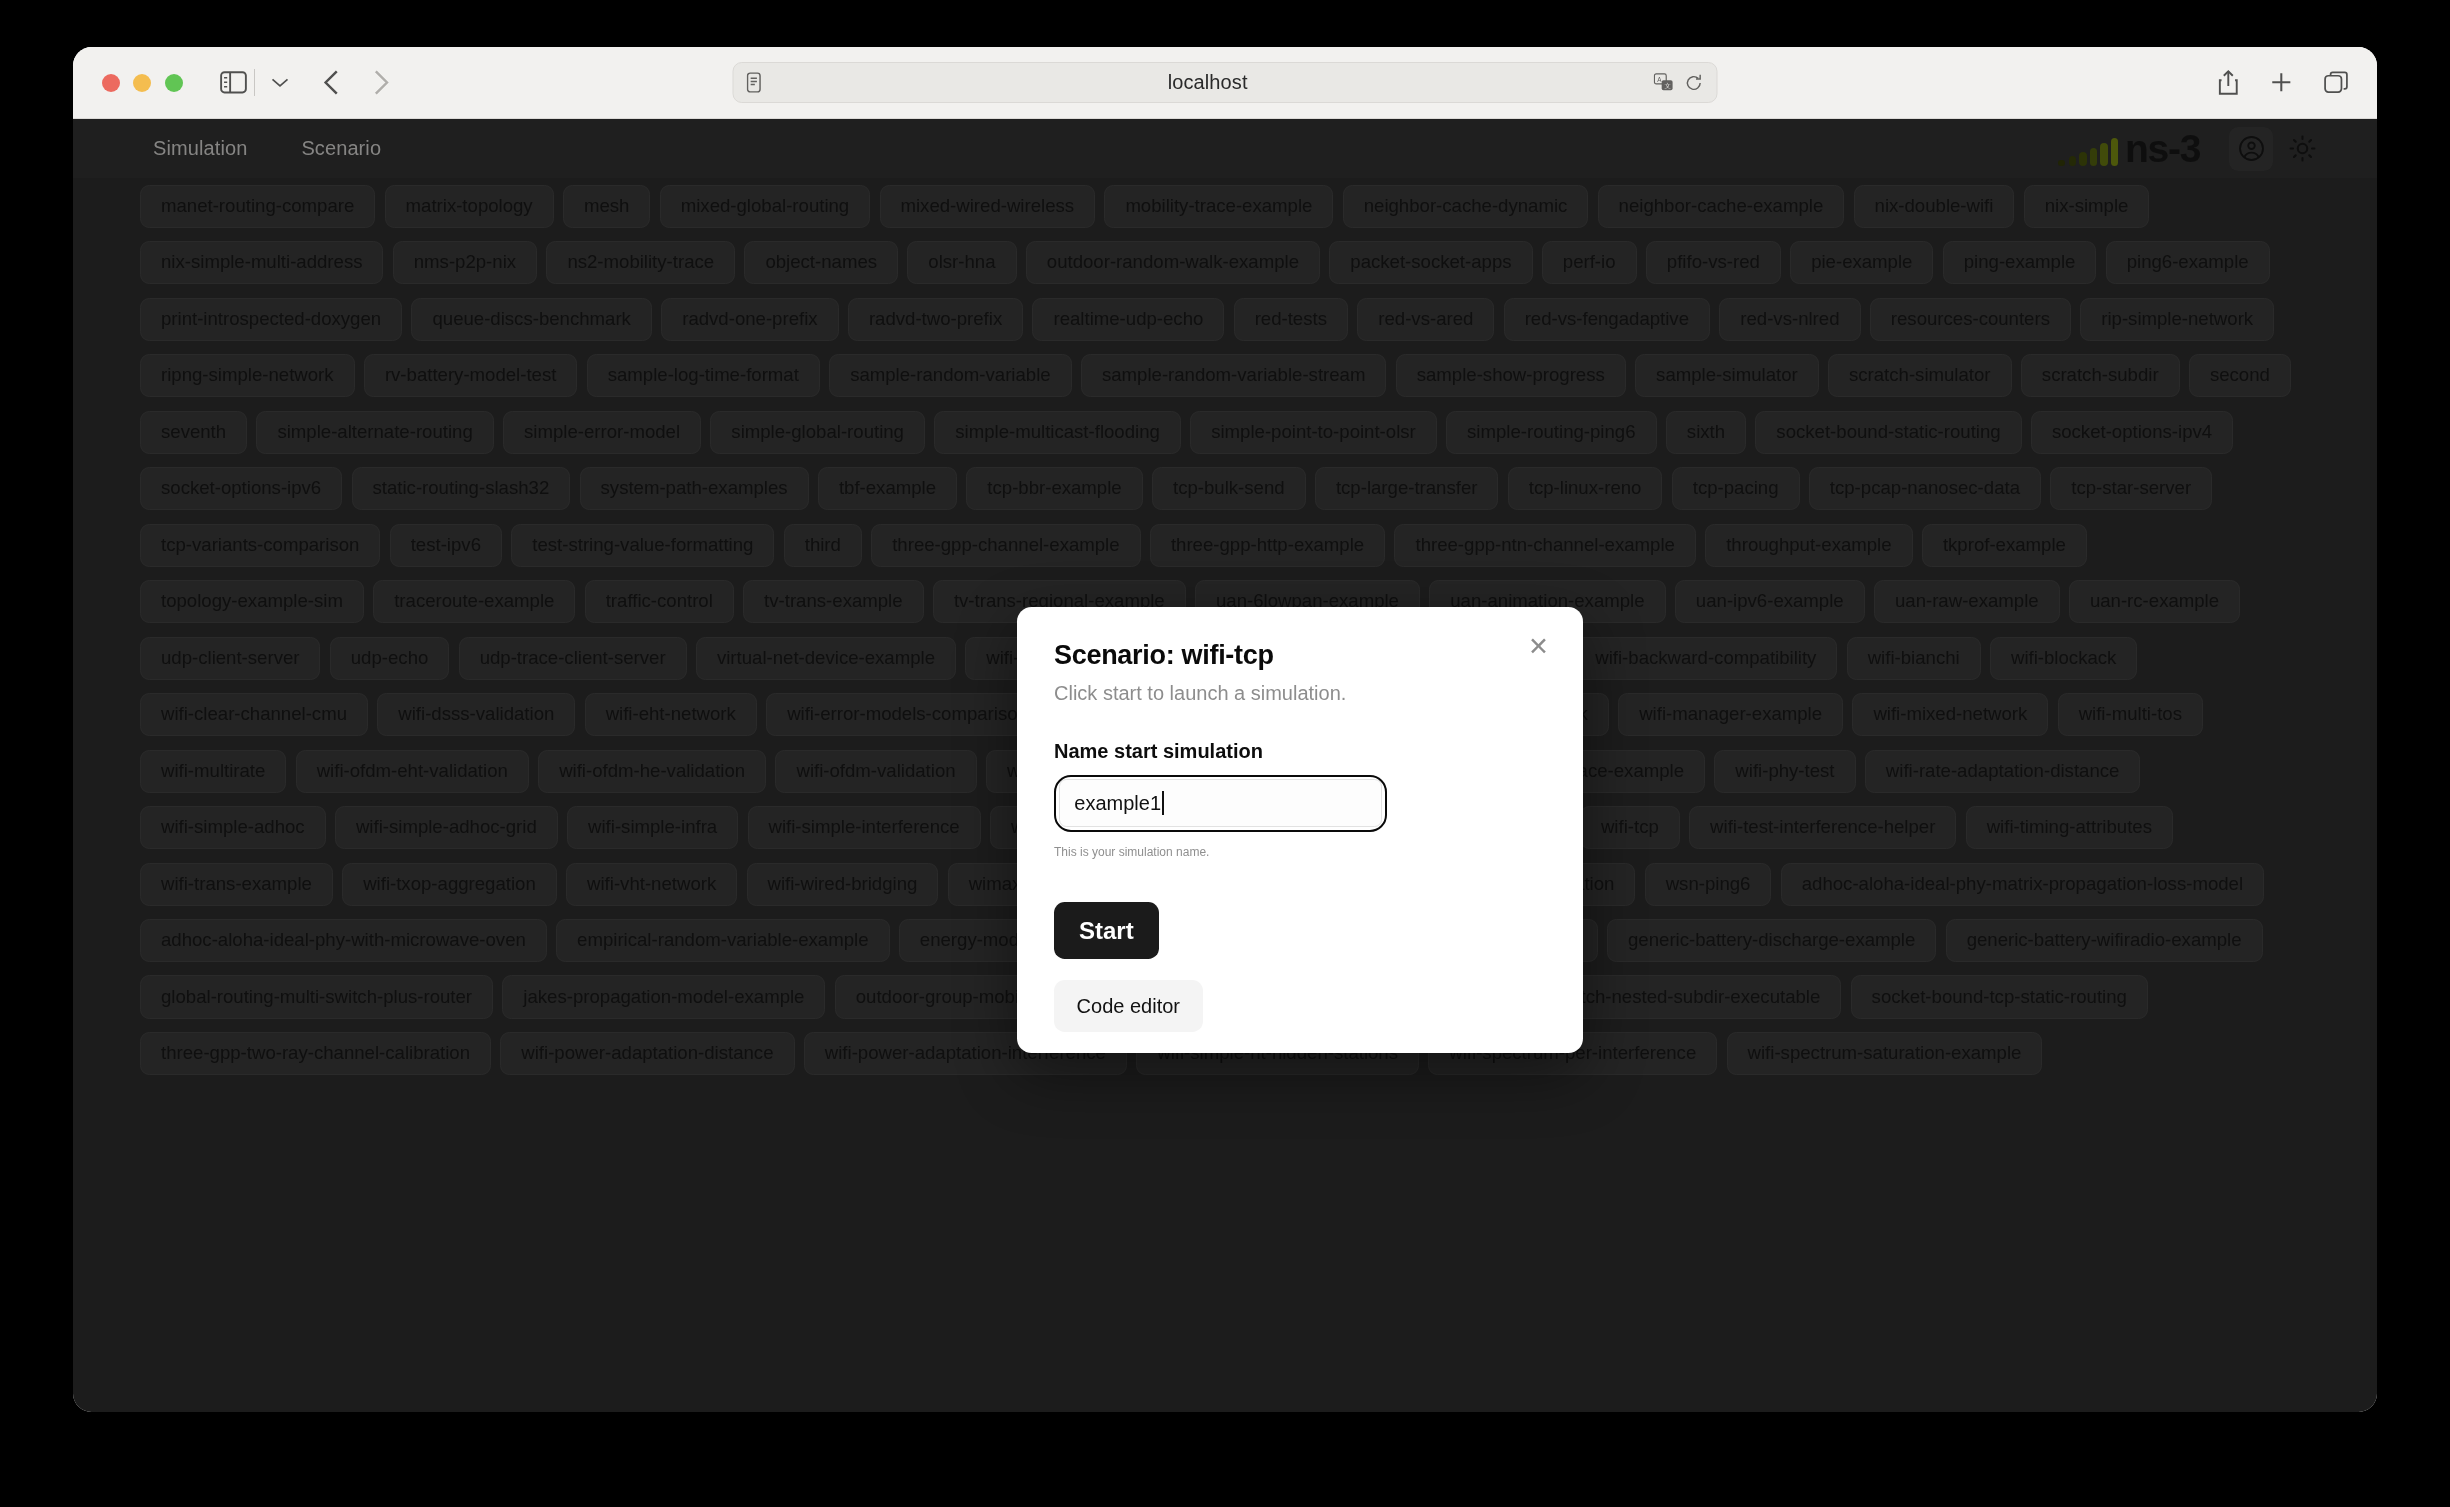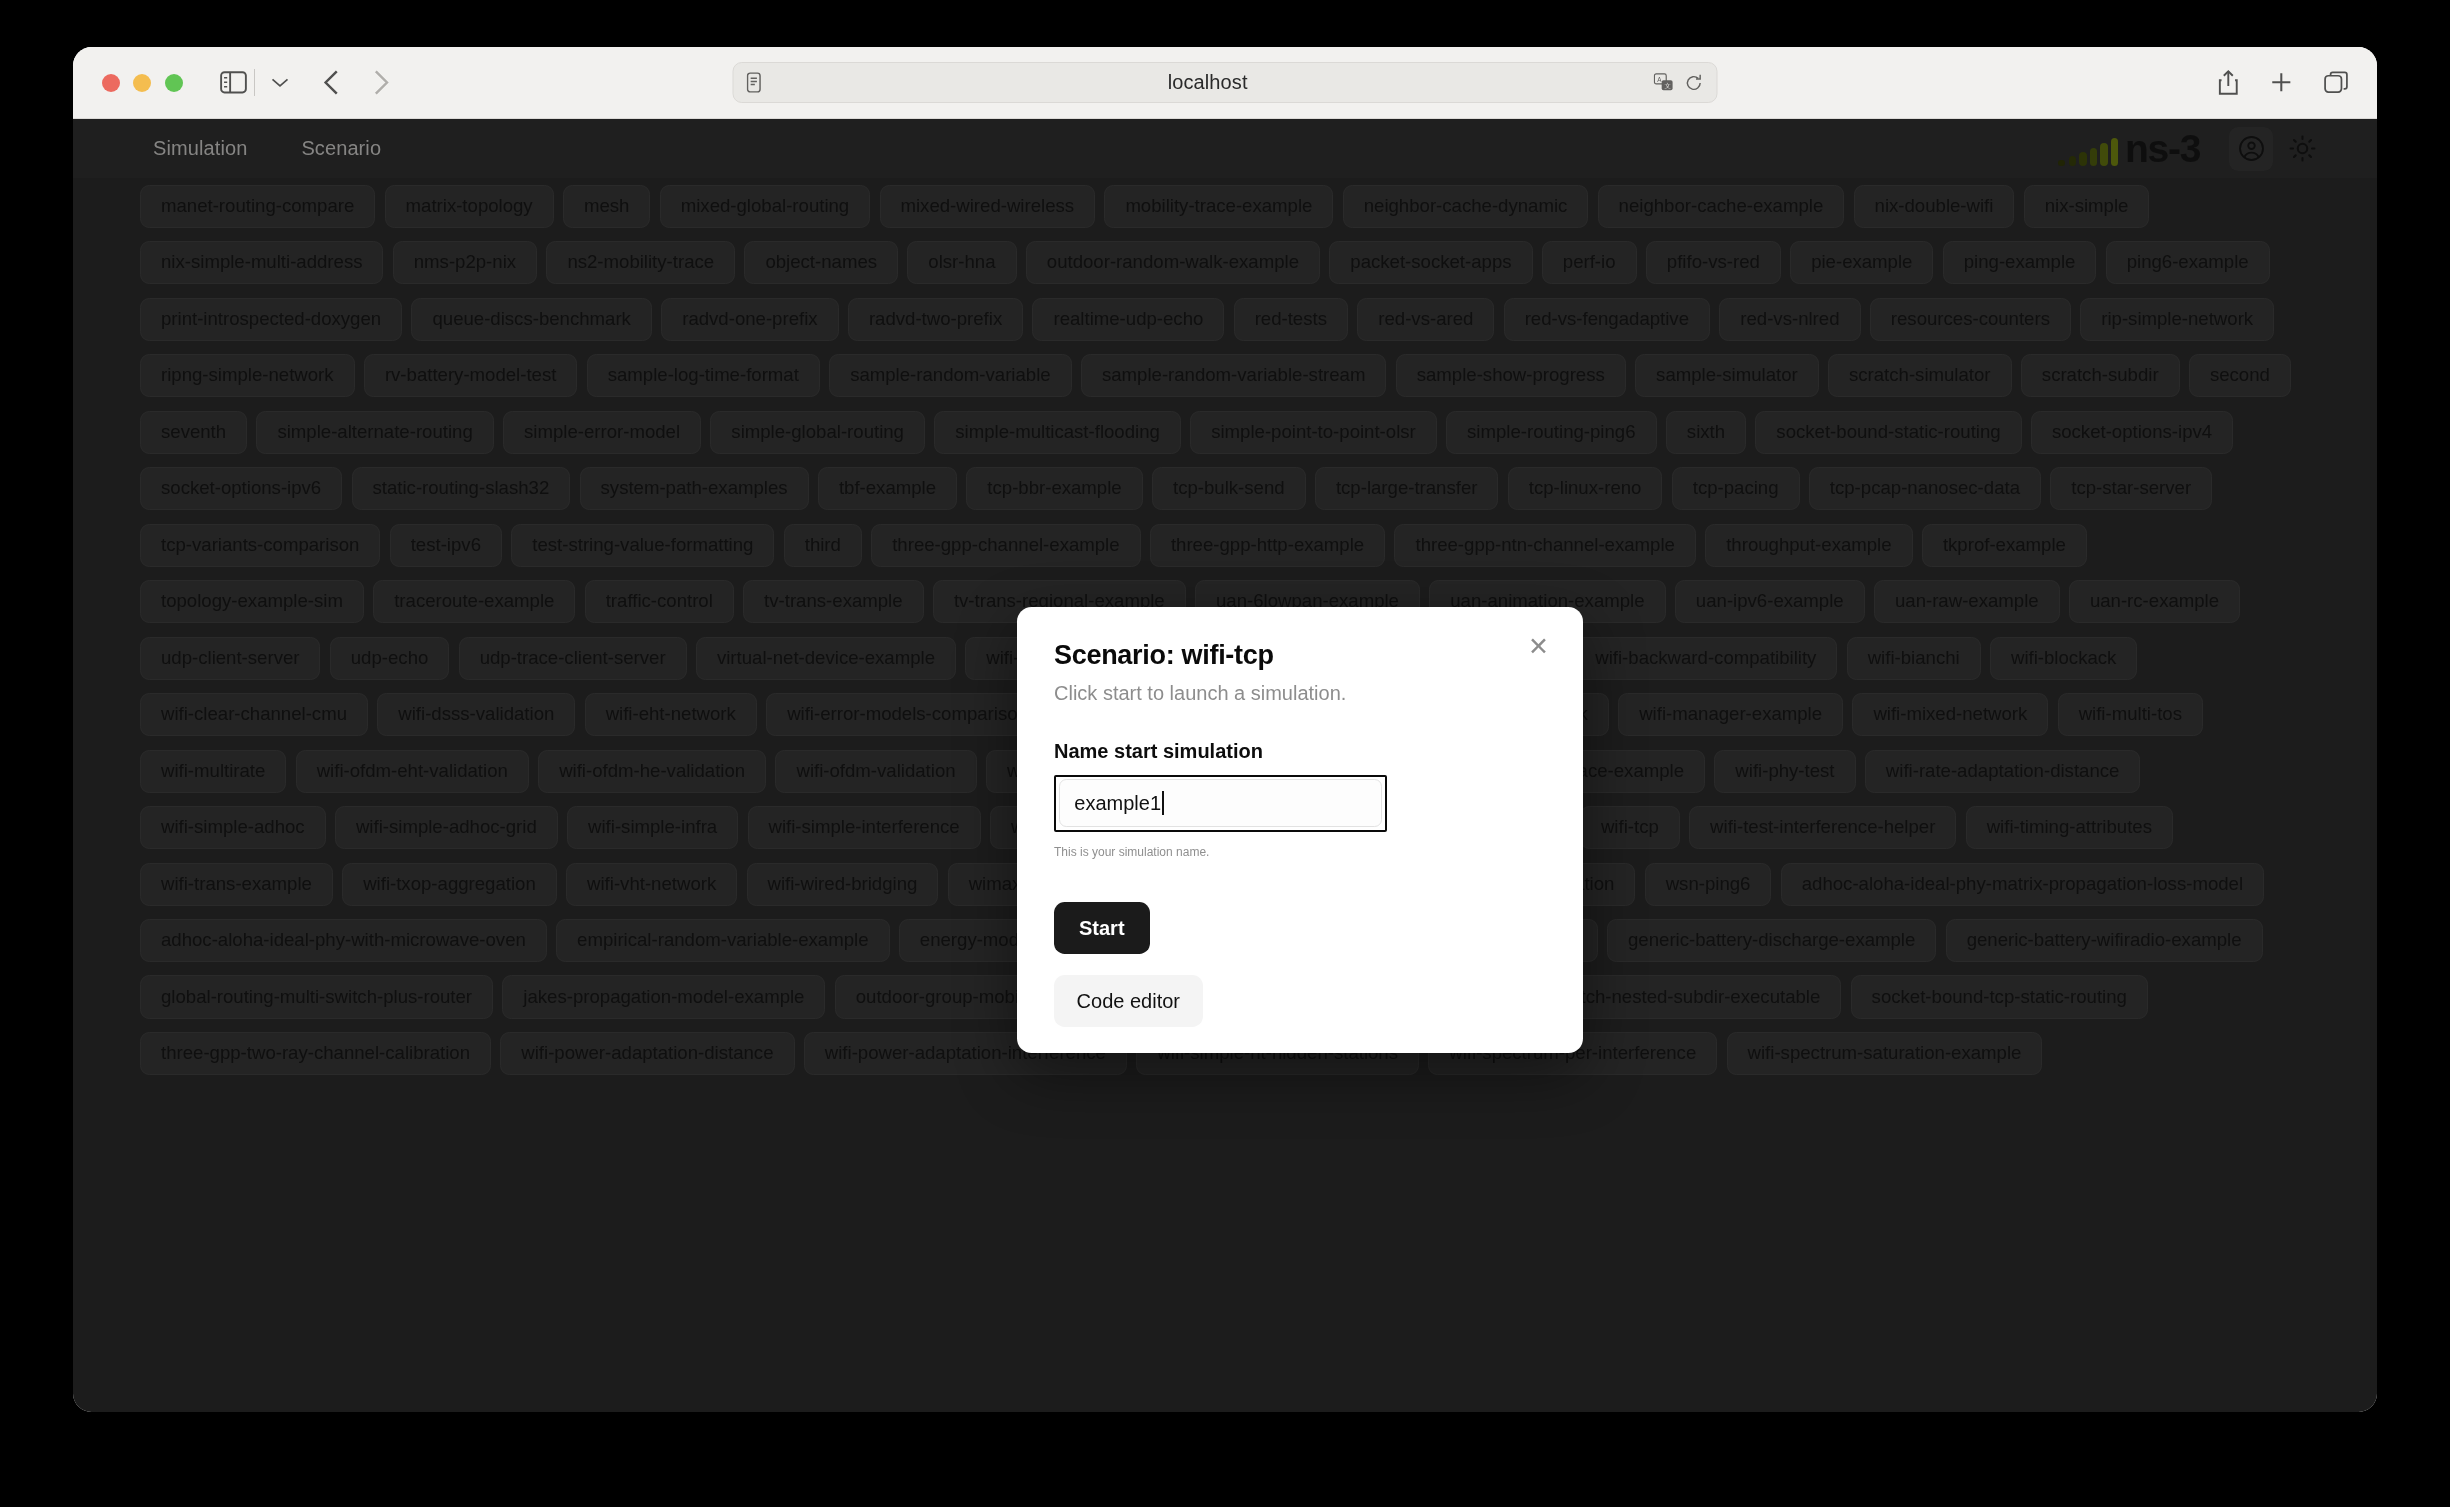--- a/index.html
+++ b/index.html
@@ -156,21 +156,21 @@
     font-size: 20px; color: #8d8d8d; margin-top: 10.7px;
   }
   .field-label {
     font-size: 20px; font-weight: 700; color: #0d0d0d;
     margin-top: 35px;
   }
   .input-wrap {
     margin-top: 12px;
     width: 333px; height: 57px;
     border: 2.7px solid #0a0a0a;
-    border-radius: 2px;
+    border-radius: 17px;
     padding: 2.7px;
     display: flex;
   }
   .input-inner {
     flex: 1;
     border: 0.7px solid #e2e2e2;
     border-radius: 7.3px;
     background: #fdfdfd;
     display: flex; align-items: center;
     padding: 0 14.6px;
@@ -184,21 +184,21 @@
     margin-left: 0.7px;
   }
   .help-text {
     font-size: 12px; color: #8f8f8f; margin-top: 13.3px;
   }
   .btn-start {
     margin-top: 43px;
     background: #1b1b1b; color: #fff;
     border: none; border-radius: 10.7px;
     padding: 14.6px 25px;
-    font-size: 20px; font-weight: 700;
+    font-size: 24px; font-weight: 700;
     font-family: "Liberation Sans", sans-serif;
     cursor: pointer;
     display: inline-block;
   }
   .btn-code {
     margin-top: 21px;
     background: #f4f4f4; color: #111;
     border: none; border-radius: 10.7px;
     padding: 14.6px 22.6px;
     font-size: 20px;

